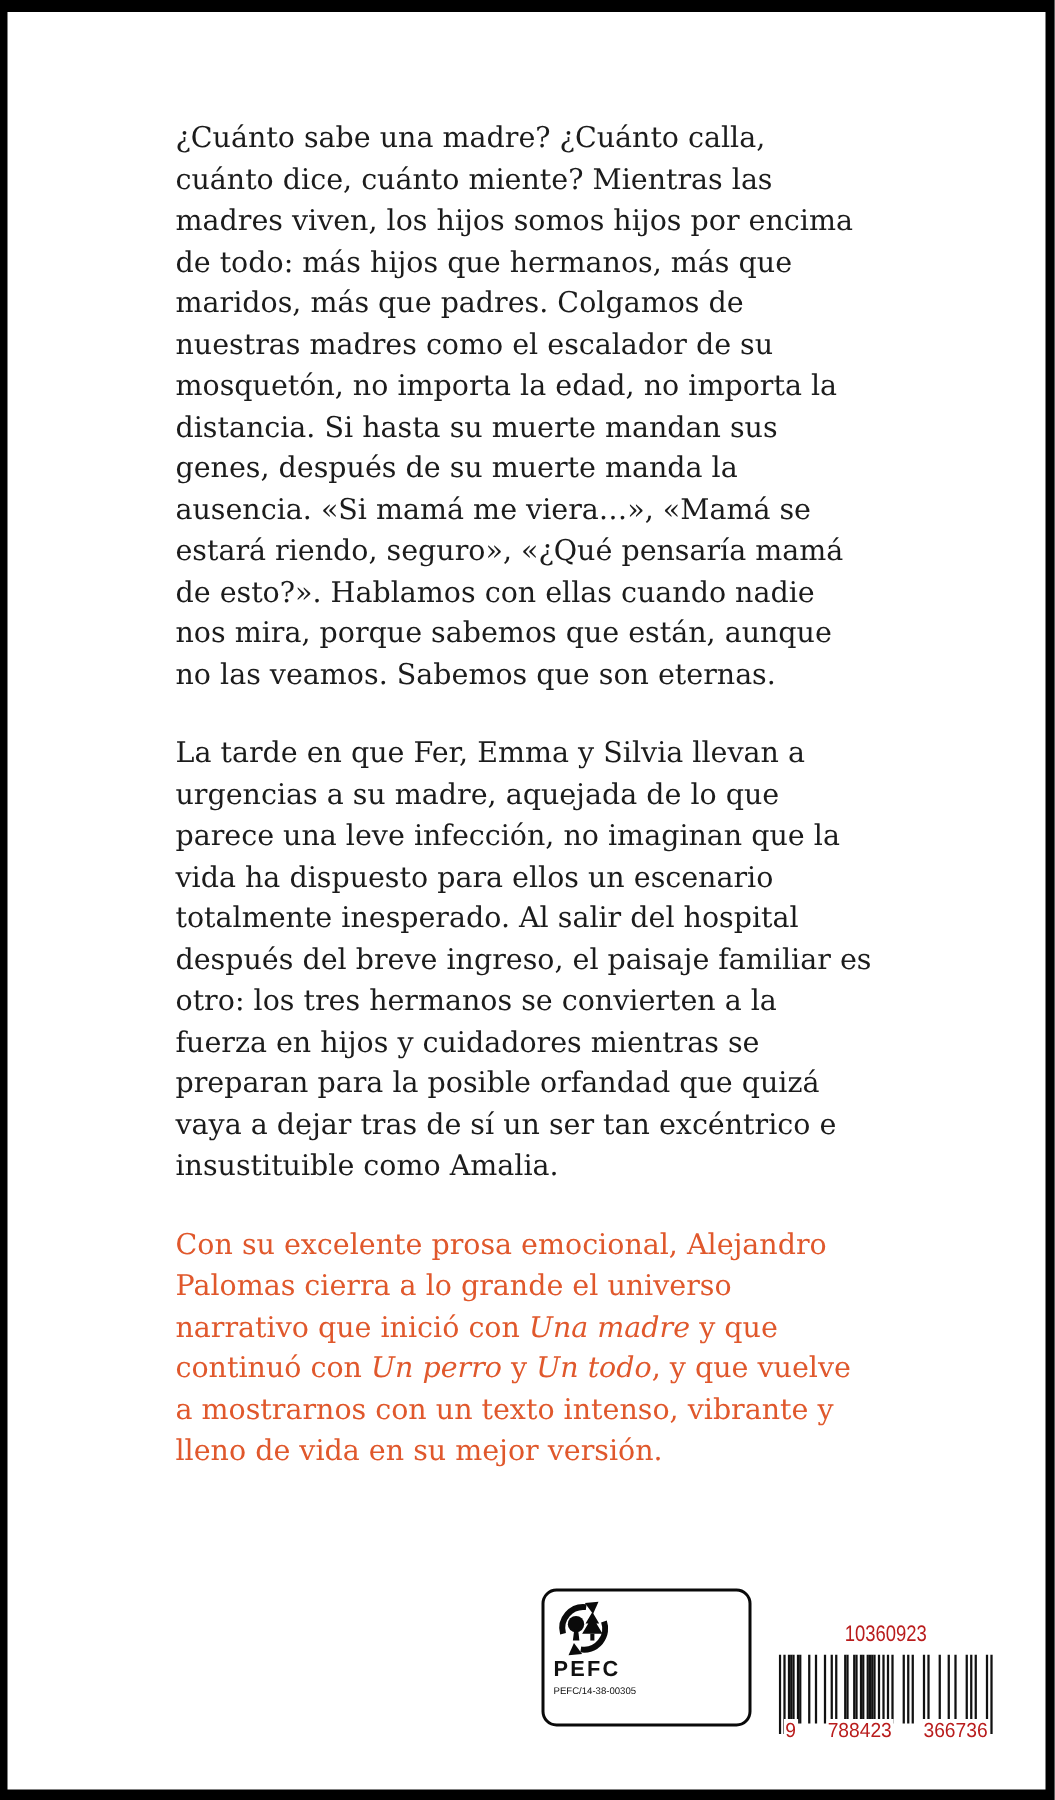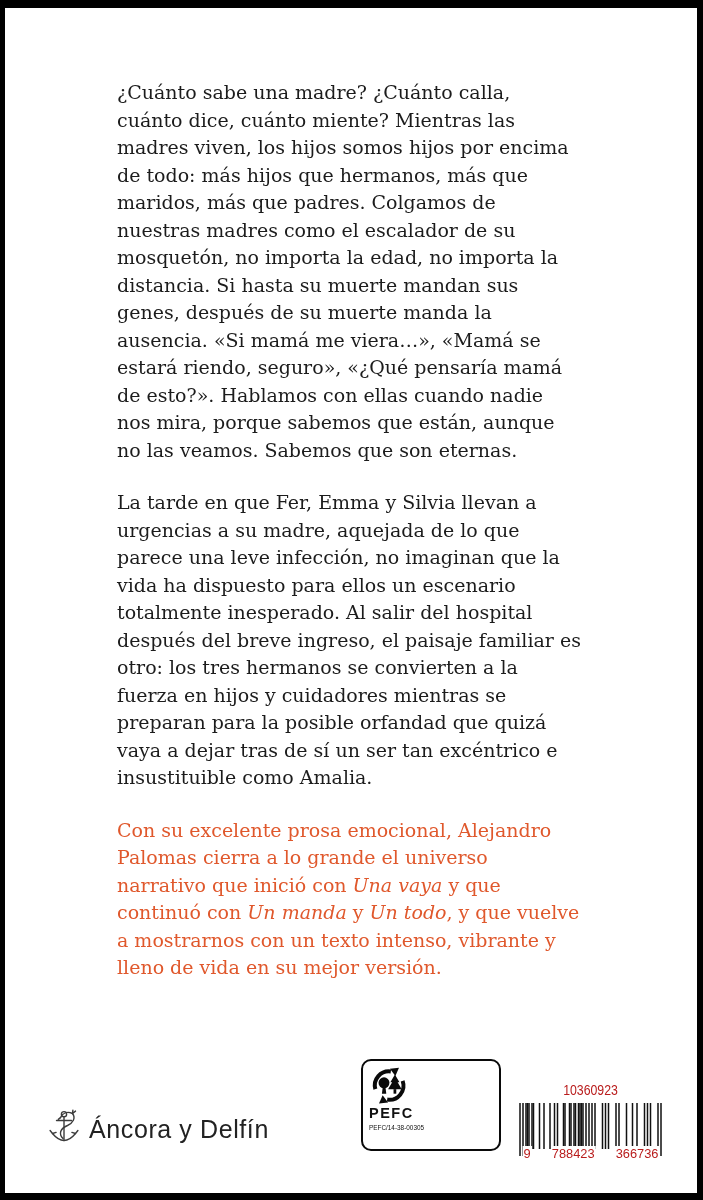--- a/index.html
+++ b/index.html
@@ -72,38 +72,23 @@
 </style>
 </head>
 <body>
 
 <div class="cover">
   <div class="inner">
 
     <main class="blurb">
       <p>¿Cuánto sabe una madre? ¿Cuánto calla, cuánto dice, cuánto miente? Mientras las madres viven, los hijos somos hijos por encima de todo: más hijos que hermanos, más que maridos, más que padres. Colgamos de nuestras madres como el escalador de su mosquetón, no importa la edad, no importa la distancia. Si hasta su muerte mandan sus genes, después de su muerte manda la ausencia. «Si mamá me viera…», «Mamá se estará riendo, seguro», «¿Qué pensaría mamá de esto?». Hablamos con ellas cuando nadie nos mira, porque sabemos que están, aunque no las veamos. Sabemos que son eternas.</p>
       <p>La tarde en que Fer, Emma y Silvia llevan a urgencias a su madre, aquejada de lo que parece una leve infección, no imaginan que la vida ha dispuesto para ellos un escenario totalmente inesperado. Al salir del hospital después del breve ingreso, el paisaje familiar es otro: los tres hermanos se convierten a la fuerza en hijos y cuidadores mientras se preparan para la posible orfandad que quizá vaya a dejar tras de sí un ser tan excéntrico e insustituible como Amalia.</p>
-      <p class="accent"><span>Con su excelente prosa emocional, Alejandro Palomas cierra a lo grande el universo narrativo que inició con </span><em>Una vaya</em><span> y que continuó con </span><em>Un manda</em><span> y </span><em>Un todo</em><span>, y que vuelve a mostrarnos con un texto intenso, vibrante y lleno de vida en su mejor versión.</span></p>
+      <p class="accent"><span>Con su excelente prosa emocional, Alejandro Palomas cierra a lo grande el universo narrativo que inició con </span><em>Una madre</em><span> y que continuó con </span><em>Un perro</em><span> y </span><em>Un todo</em><span>, y que vuelve a mostrarnos con un texto intenso, vibrante y lleno de vida en su mejor versión.</span></p>
     </main>
 
-    <div class="publisher">
-      <svg width="34" height="40" viewBox="0 0 34 40" fill="none" stroke="#3c3c3c" stroke-width="1.4" stroke-linecap="round">
-        <circle cx="17" cy="5.2" r="2.6"></circle>
-        <path d="M9.5 11.5 H24.5"></path>
-        <path d="M17 7.8 V31.5"></path>
-        <path d="M5.5 24.5 Q17 38.5 28.5 24.5"></path>
-        <path d="M5.5 24.5 l-2.4 -3 M5.5 24.5 l3.6 -1.1"></path>
-        <path d="M28.5 24.5 l2.4 -3 M28.5 24.5 l-3.6 -1.1"></path>
-        <path d="M25.5 4.5 C29 9 26 14 20.5 16.5 C13 19.5 11.5 25 16 29.5"></path>
-        <path d="M25.5 4.5 C20 2.2 15.5 4.3 13.5 8.6"></path>
-        <path d="M25.5 4.5 l3 -2.4 M25.5 4.5 l0.4 -3.4"></path>
-        <path d="M13.5 8.6 l-2.2 1.8"></path>
-      </svg>
-      <span class="name">Áncora y Delfín</span>
-    </div>
 
     <div class="pefc">
       <div class="pefc-left">
         <svg width="40" height="37" viewBox="0 0 44 40">
           <path d="M7 24 A 15.5 15.5 0 0 1 24 4.5" fill="none" stroke="#0a0a0a" stroke-width="4.4"></path>
           <path d="M23 1.5 l 10 -1 l -4 9 z" fill="#0a0a0a"></path>
           <path d="M37 15 A 15.5 15.5 0 0 1 20 35.5" fill="none" stroke="#0a0a0a" stroke-width="4.4"></path>
           <path d="M21 38.8 l -10 1 l 4 -9 z" fill="#0a0a0a"></path>
           <circle cx="16.5" cy="17" r="6" fill="#0a0a0a"></circle>
           <path d="M15.2 21 L14.2 29 L19 29 L18 21 Z" fill="#0a0a0a"></path>

